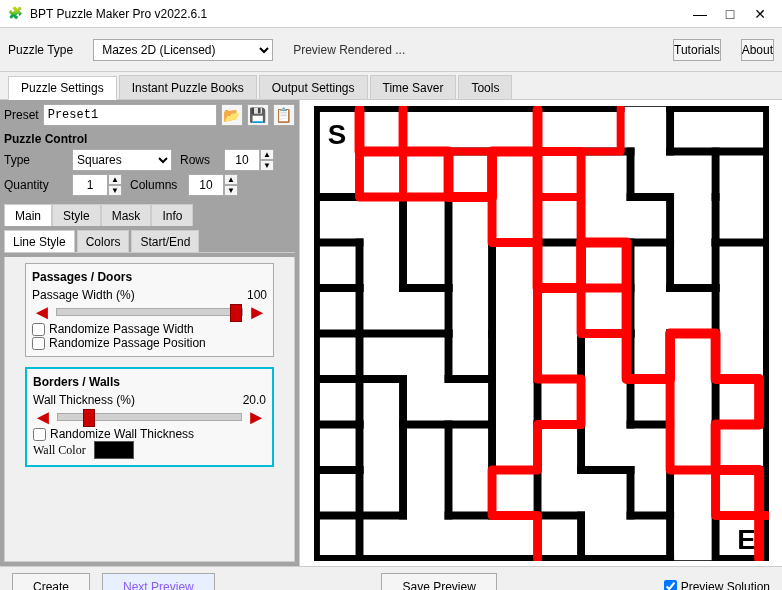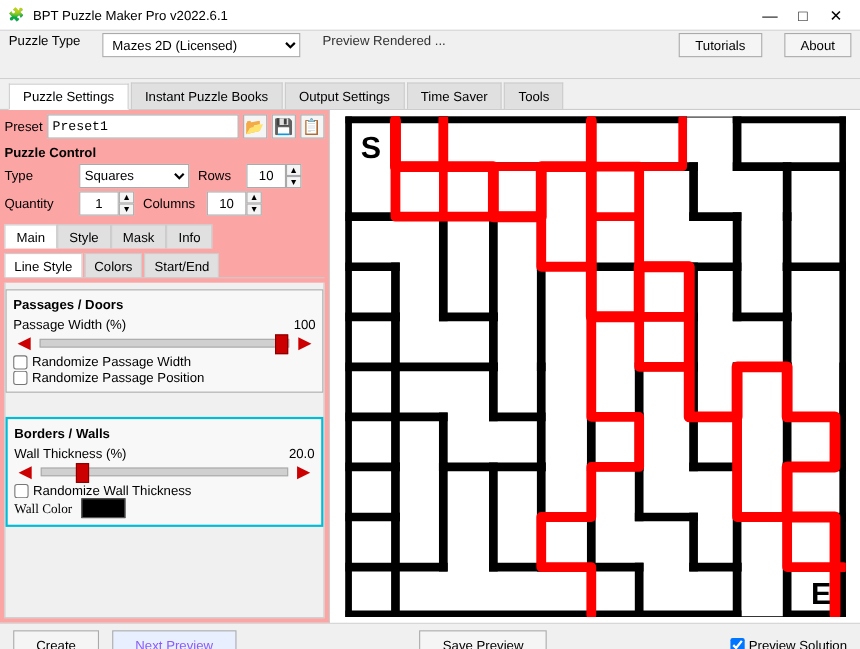--- a/index.html
+++ b/index.html
@@ -6,36 +6,36 @@
     body { font-family: 'Segoe UI', Tahoma, Arial, sans-serif; font-size: 12px; background: #f0f0f0; width: 782px; height: 590px; overflow: hidden; }
     
     
     .title-bar { background: #fff; display: flex; align-items: center; padding: 2px 8px; height: 28px; border-bottom: 1px solid #ccc; }
     .title-bar-icon { width: 16px; height: 16px; margin-right: 6px; }
     .title-bar-text { flex: 1; font-size: 12px; }
     .title-bar-controls { display: flex; gap: 2px; }
     .title-bar-btn { width: 28px; height: 20px; background: none; border: none; cursor: pointer; font-size: 14px; display: flex; align-items: center; justify-content: center; }
 
     
-    .menu-bar { background: #f0f0f0; display: flex; padding: 2px 8px; height: 44px; border-bottom: 1px solid #ccc; gap: 20px; }
+    .menu-bar { background: #f0f0f0; display: flex; align-items: center; padding: 2px 8px; height: 44px; border-bottom: 1px solid #ccc; gap: 20px; }
     .menu-label { font-size: 12px; color: #000; }
     .puzzle-type-select { width: 180px; height: 22px; font-size: 12px; border: 1px solid #aaa; background: white; padding: 0 4px; }
     .preview-text { font-size: 12px; color: #333; flex: 1; }
-    .menu-btn { padding: 2px 14px; height: 22px; font-size: 12px; border: 1px solid #aaa; background: #f5f5f5; cursor: pointer; }
+    .menu-btn { padding: 2px 0; height: 22px; font-size: 12px; border: 1px solid #aaa; background: #f5f5f5; cursor: pointer; }
 
     
     .tabs-row { background: #f0f0f0; display: flex; align-items: flex-end; padding: 0 8px; height: 28px; border-bottom: 1px solid #ccc; }
     .tab { padding: 3px 12px; font-size: 12px; border: 1px solid #ccc; border-bottom: none; background: #e0e0e0; cursor: pointer; margin-right: 2px; height: 24px; display: flex; align-items: center; }
     .tab.active { background: #fff; border-bottom: 1px solid #fff; z-index: 1; position: relative; top: 1px; }
 
     
     .main-layout { display: flex; height: calc(590px - 28px - 28px - 28px - 40px); }
 
     
-    .left-panel { width: 300px; background: #fca5a5; padding: 4px; border-right: 1px solid #ccc; display: flex; flex-direction: column; gap: 4px; overflow: hidden; }
+    .left-panel { width: 300px; background: #a3a3a3; padding: 4px; border-right: 1px solid #ccc; display: flex; flex-direction: column; gap: 4px; overflow: hidden; }
 
     
     .preset-row { display: flex; align-items: center; gap: 4px; }
     .preset-label { font-size: 12px; }
     .preset-input { flex: 1; height: 22px; border: 1px solid #aaa; padding: 0 4px; font-size: 12px; background: white; font-family: Liberation Mono, monospace; }
     .icon-btn { width: 22px; height: 22px; border: 1px solid #aaa; background: #f5f5f5; cursor: pointer; display: flex; align-items: center; justify-content: center; font-size: 14px; }
 
     
     .section-title { font-size: 12px; font-weight: bold; margin-top: 2px; }
     .control-row { display: flex; align-items: center; gap: 8px; margin-top: 3px; }
@@ -50,21 +50,21 @@
     .inner-tabs { display: flex; margin-top: 4px; }
     .inner-tab { padding: 2px 10px; font-size: 12px; border: 1px solid #ccc; border-bottom: none; background: #e0e0e0; cursor: pointer; height: 22px; display: flex; align-items: center; }
     .inner-tab.active { background: #fff; }
 
     
     .sub-tabs { display: flex; border-bottom: 1px solid #ccc; align-items: center; }
     .sub-tab { padding: 2px 8px; font-size: 12px; border: 1px solid #ccc; border-bottom: none; background: #e0e0e0; cursor: pointer; height: 22px; display: flex; align-items: center; margin-right: 2px; }
     .sub-tab.active { background: #fff; }
 
     
-    .content-area { padding: 6px 0; border: 1px solid #ccc; border-top: none; background: #f0f0f0; flex: 1; display: flex; flex-direction: column; gap: 22px; }
+    .content-area { padding: 6px 20px; border: 1px solid #ccc; border-top: none; background: #f0f0f0; flex: 1; display: flex; flex-direction: column; gap: 10px; }
 
     
     .section-box { border: 1px solid #aaa; padding: 6px; background: #f8f8f8; }
     .section-box-title { font-size: 12px; font-weight: bold; margin-bottom: 4px; }
     
     .slider-row { display: flex; align-items: center; gap: 4px; }
     .slider-label { font-size: 12px; flex: 1; }
     .slider-value { font-size: 12px; width: 30px; text-align: right; }
     
     .checkbox-row { display: flex; align-items: center; gap: 4px; }

